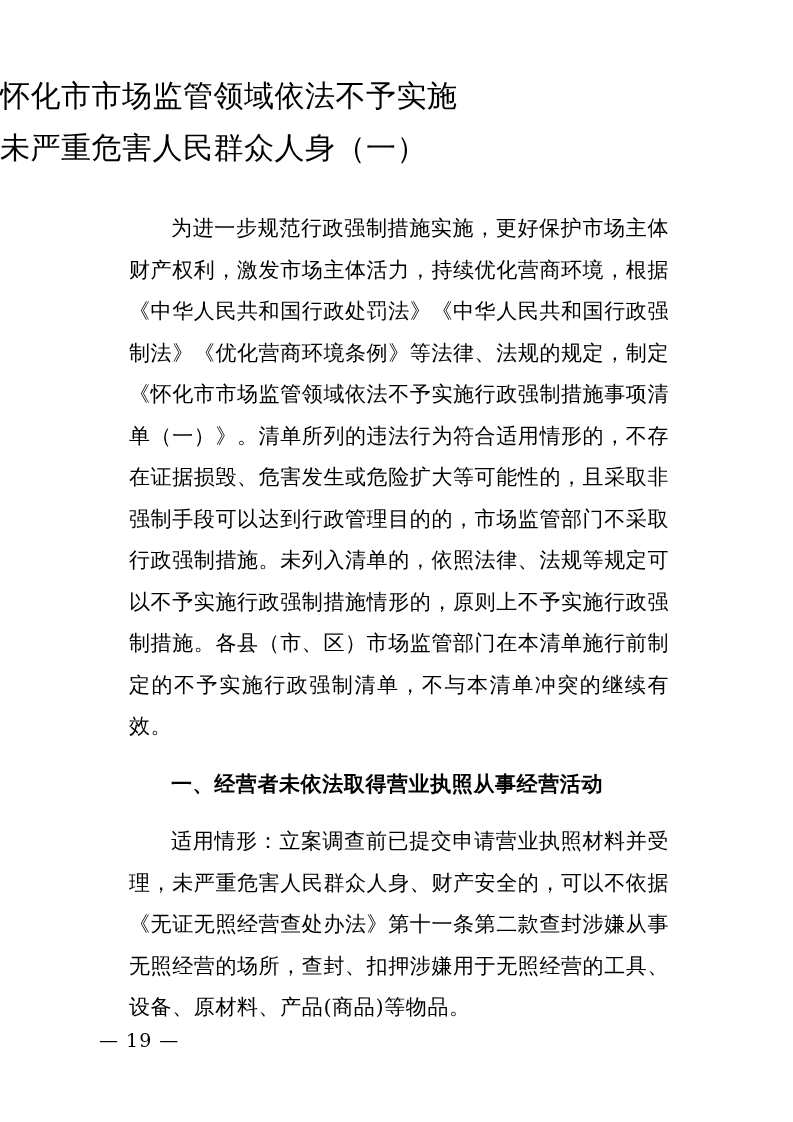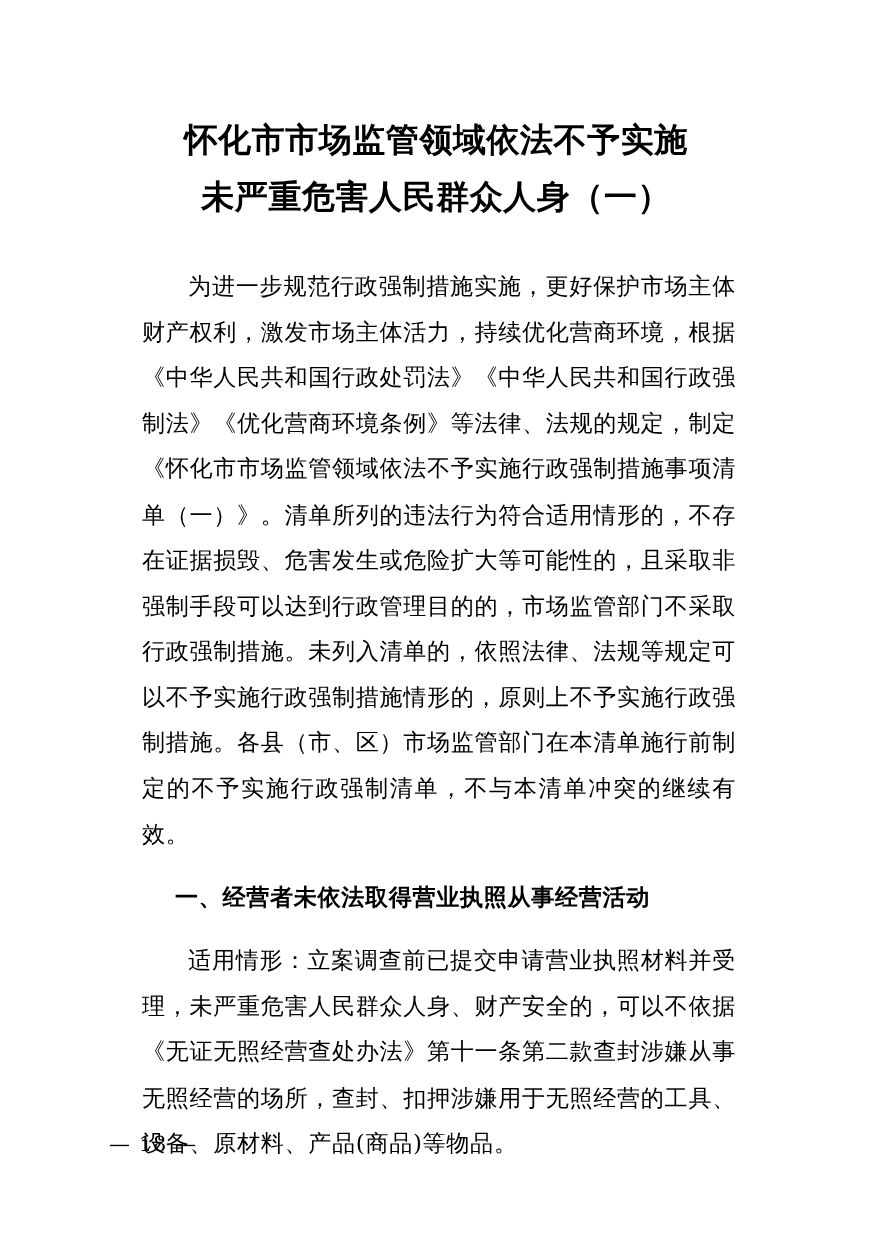--- a/index.html
+++ b/index.html
@@ -11,44 +11,43 @@
     position: relative;
     width: 793px;
     height: 1122px;
     background: #ffffff;
     color: #000000;
     font-family: "DejaVu Serif", "Liberation Serif", serif;
     overflow: hidden;
     box-sizing: border-box;
   }
   .doc-title {
-    margin-top: 102px;
-    text-align: center;
-    font-weight: bold;
+    margin-top: 70px;
+    font-weight: normal;
     font-size: 30px;
     line-height: 52px;
     letter-spacing: 0.5px;
   }
   .doc-title .title-line {
     display: block;
   }
   .doc-body {
     margin: 34px 108px 0 113px;
     font-size: 21px;
     line-height: 41.5px;
     text-align: justify;
     text-justify: inter-ideograph;
     letter-spacing: 0.6px;
   }
   .para {
     margin: 16px;
     text-indent: 2em;
   }
   .section-heading {
-    margin: 4px;
+    margin: 16px;
     text-indent: 2em;
     font-family: "DejaVu Sans", "Liberation Sans", sans-serif;
     font-weight: bold;
     font-size: 21px;
     line-height: 41.5px;
   }
   .footer {
     position: absolute;
     left: 99px;
     top: 1028px;
@@ -69,15 +68,15 @@
   </div>
 
   <div class="doc-body">
     <p class="para">为进一步规范行政强制措施实施，更好保护市场主体财产权利，激发市场主体活力，持续优化营商环境，根据《中华人民共和国行政处罚法》《中华人民共和国行政强制法》《优化营商环境条例》等法律、法规的规定，制定《怀化市市场监管领域依法不予实施行政强制措施事项清单（一）》。清单所列的违法行为符合适用情形的，不存在证据损毁、危害发生或危险扩大等可能性的，且采取非强制手段可以达到行政管理目的的，市场监管部门不采取行政强制措施。未列入清单的，依照法律、法规等规定可以不予实施行政强制措施情形的，原则上不予实施行政强制措施。各县（市、区）市场监管部门在本清单施行前制定的不予实施行政强制清单，不与本清单冲突的继续有效。</p>
 
     <h2 class="section-heading">一、经营者未依法取得营业执照从事经营活动</h2>
 
     <p class="para">适用情形：立案调查前已提交申请营业执照材料并受理，未严重危害人民群众人身、财产安全的，可以不依据《无证无照经营查处办法》第十一条第二款查封涉嫌从事无照经营的场所，查封、扣押涉嫌用于无照经营的工具、设备、原材料、产品(商品)等物品。</p>
   </div>
 
-  <div class="footer">— 18 —</div>
+  <div class="footer">— 19 —</div>
 
 </div>
 
 </body></html>

